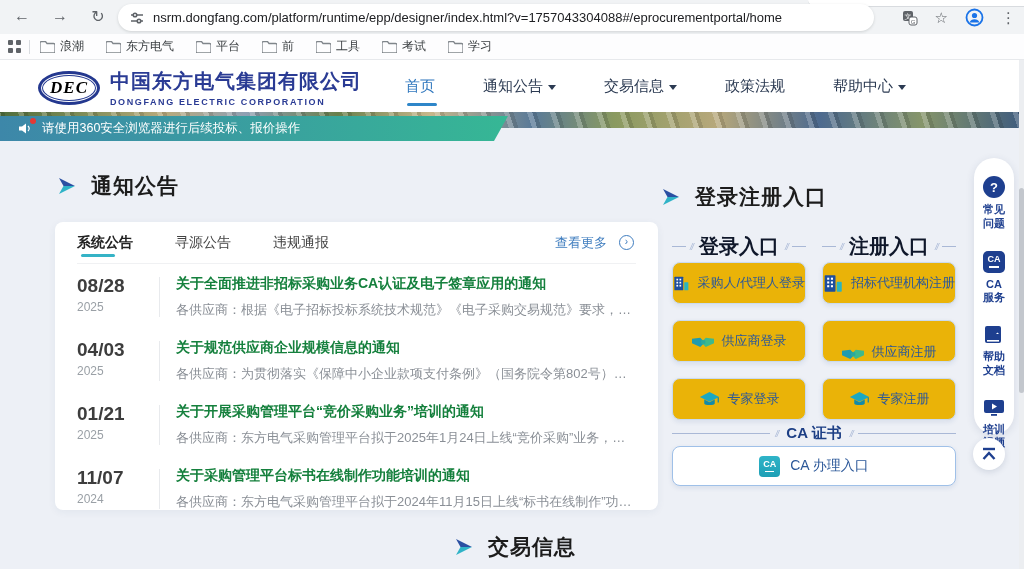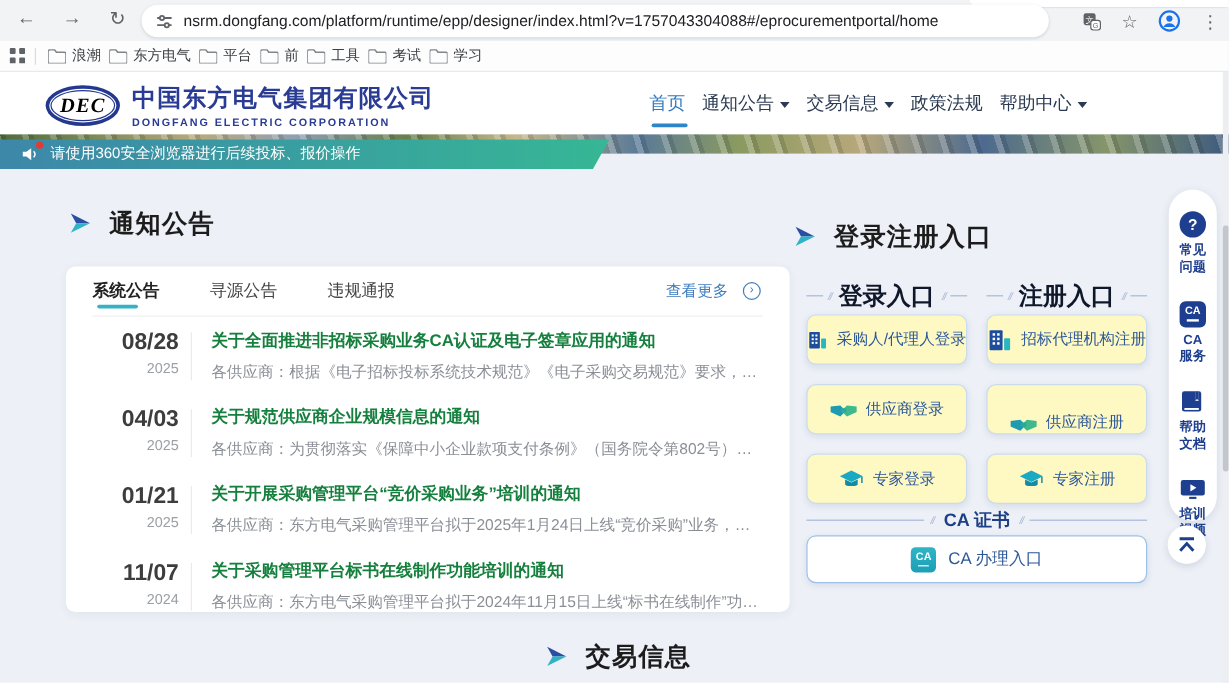--- a/index.html
+++ b/index.html
@@ -14,32 +14,32 @@
   .nav-btn { font-size:16px; width:24px; height:24px; display:flex; align-items:center; justify-content:center; cursor:pointer; }
   .url-pill { position:absolute; left:118px; top:4px; width:756px; height:27px; background:#ffffff; border-radius:14px; box-shadow:0 1px 3px rgba(60,64,67,.18); display:flex; align-items:center; padding:0 12px; }
   .tune-ic { margin-right:9px; flex:0 0 auto; }
   .url-text { font-size:13px; color:#202124; white-space:nowrap; overflow:hidden; }
   .tb-right { position:absolute; right:8px; top:4px; height:27px; display:flex; align-items:center; gap:17px; }
   .star { font-size:15px; color:#5f6368; }
   .dots { font-size:15px; color:#5f6368; letter-spacing:0; }
 
   .bookmarks { position:absolute; left:0; top:34px; width:1024px; height:26px; background:#fdfdfe; border-bottom:1px solid #e7e9ec; display:flex; align-items:center; padding:0 8px; }
   .bm-sep { width:1px; height:14px; background:#d9dce0; margin:0 10px 0 8px; }
-  .bm-item { display:flex; align-items:center; gap:5px; margin-right:7px; cursor:pointer;text-align:right; }
+  .bm-item { display:flex; align-items:center; gap:5px; margin-right:22px; cursor:pointer;text-align:right; }
   .bm-label { font-size:12px; color:#3c4043; }
 
   
   .site-header { position:absolute; left:0; top:60px; width:1024px; height:52px; background:#ffffff; }
   .logo-wrap { position:absolute; left:38px; top:8px; display:flex; align-items:center; gap:10px; }
   .dec-oval { width:62px; height:34px; border:3px solid #24388f; border-radius:50%; display:flex; align-items:center; justify-content:center; position:relative; }
   .dec-oval::after { content:""; position:absolute; inset:1px; border:1px solid #24388f; border-radius:50%; }
   .dec-txt { font-family:"Liberation Serif","DejaVu Serif",serif; font-style:italic; font-weight:bold; font-size:17px; color:#000000; letter-spacing:1px; }
   .co-cn { font-size:20px; font-weight:bold; color:#2a3b94; letter-spacing:1px; }
   .co-en { font-size:9px; font-weight:bold; color:#2a3b94; letter-spacing:1.6px; margin-top:2px; }
-  .main-nav { position:absolute; right:118px; top:0; height:52px; display:flex; align-items:center; gap:14px; }
+  .main-nav { position:absolute; right:118px; top:0; height:52px; display:flex; align-items:center; gap:48px; }
   .nav-item { font-size:15px; color:#2b3a52; font-weight:500; display:flex; align-items:center; gap:5px; cursor:pointer; position:relative; height:100%; }
   .nav-item.active .nav-label { color:#3178be; }
   .nav-item.active::after { content:""; position:absolute; left:2px; bottom:6px; width:30px; height:3px; border-radius:2px; background:#2e86c9; }
   .caret { width:0; height:0; border-left:4px solid transparent; border-right:4px solid transparent; border-top:5px solid #2b3a52; margin-top:2px; }
 
   
   .photo-strip { position:absolute; left:0; top:112px; width:1024px; height:16px;
     background:linear-gradient(90deg,#4f6d3c,#7e8c57 8%,#b9aa7c 16%,#8fa0b3 24%,#687f4b 33%,#c7b78b 42%,#5a7a98 52%,#8a9a60 60%,#b7a87b 70%,#4d6a8f 80%,#86956a 90%,#3d5a7e); }
   .photo-strip::after { content:""; position:absolute; inset:0;
     background:repeating-linear-gradient(72deg, rgba(255,255,255,.22) 0 5px, rgba(0,0,0,.12) 5px 9px, transparent 9px 22px); }
@@ -57,34 +57,34 @@
 
   
   .notice-card { position:absolute; left:55px; top:222px; width:603px; height:288px; background:#fff; border-radius:8px; box-shadow:0 2px 8px rgba(40,60,100,.06); padding:0 22px; }
   .tab-row { height:42px; display:flex; align-items:center; border-bottom:1px solid #f0f1f3; position:relative; }
   .tab { font-size:14px; color:#444; margin-right:42px; cursor:pointer; position:relative; height:100%; display:flex; align-items:center; }
   .tab.active { font-weight:bold; color:#222; }
   .tab.active::after { content:""; position:absolute; left:4px; bottom:6px; width:34px; height:3px; border-radius:2px; background:#35b3c6; }
   .more-link { position:absolute; right:2px; display:flex; align-items:center; gap:12px; color:#3f7dbf; font-size:13px; cursor:pointer; }
   .more-circ { width:15px; height:15px; border:1px solid #3f7dbf; border-radius:50%; display:flex; align-items:center; justify-content:center; font-size:10px; line-height:1; padding-bottom:1px; }
   .n-row { display:flex; align-items:flex-start; padding:11px 0 9px; cursor:pointer; }
-  .n-date { width:72px; flex:0 0 auto; text-align:right; }
+  .n-date { width:72px; flex:0 0 auto; text-align:left; }
   .n-dd { font-size:19px; font-weight:bold; color:#3d3d3d; }
   .n-yy { font-size:12px; color:#9aa0a6; margin-top:3px; }
   .n-div { width:1px; align-self:stretch; background:#e8eaed; margin:2px 16px 2px 10px; }
   .n-body { flex:1; min-width:0; }
   .n-title { font-size:14px; font-weight:bold; color:#15803d; white-space:nowrap; overflow:hidden; text-overflow:ellipsis; }
   .n-desc { font-size:13px; color:#8a8f96; margin-top:8px; white-space:nowrap; overflow:hidden; text-overflow:ellipsis; }
 
   
   .col-head { position:absolute; top:233px; width:134px; display:flex; align-items:center; gap:4px; }
   .col-head .hl { flex:1; height:1px; background:#a9b8d6; }
   .col-head .sl { font-size:9px; color:#a9b8d6; font-style:italic; letter-spacing:-1px; }
   .col-head .ht { font-size:20px; font-weight:bold; color:#0f172a; padding:0 2px; white-space:nowrap; }
-  .lg-btn { position:absolute; width:134px; height:42px; background:#fef9c3; border:1px solid #cadbef; border-radius:8px; box-shadow:0 2px 5px rgba(30,70,140,.10); display:flex; align-items:center; justify-content:center; gap:8px; cursor:pointer; }
+  .lg-btn { position:absolute; width:134px; height:42px; background:#eab308; border:1px solid #cadbef; border-radius:8px; box-shadow:0 2px 5px rgba(30,70,140,.10); display:flex; align-items:center; justify-content:center; gap:8px; cursor:pointer; }
   .lg-btn .lb { font-size:13px; color:#2c5899; white-space:nowrap; }
   .ca-head { position:absolute; left:672px; top:424px; width:284px; display:flex; align-items:center; gap:5px; }
   .ca-head .hl { flex:1; height:1px; background:#a9b8d6; }
   .ca-head .sl { font-size:9px; color:#a9b8d6; font-style:italic; letter-spacing:-1px; }
   .ca-head .ht { font-size:15px; font-weight:bold; color:#1d3f85; padding:0 3px; white-space:nowrap; }
   .ca-btn { position:absolute; left:672px; top:446px; width:284px; height:40px; background:#fff; border:1px solid #9fc0e8; border-radius:8px; box-shadow:0 2px 5px rgba(30,70,140,.10); display:flex; align-items:center; justify-content:center; gap:10px; cursor:pointer; }
   .ca-btn .lb { font-size:14px; color:#2c5899; }
   .ca-badge { width:21px; height:21px; border-radius:4px; background:linear-gradient(180deg,#2fb4c8,#1d9fb5); color:#fff; font-size:9px; font-weight:bold; display:flex; flex-direction:column; align-items:center; justify-content:center; line-height:1; }
   .ca-badge i { display:block; width:9px; height:1.5px; background:#fff; margin-top:2px; }
 

